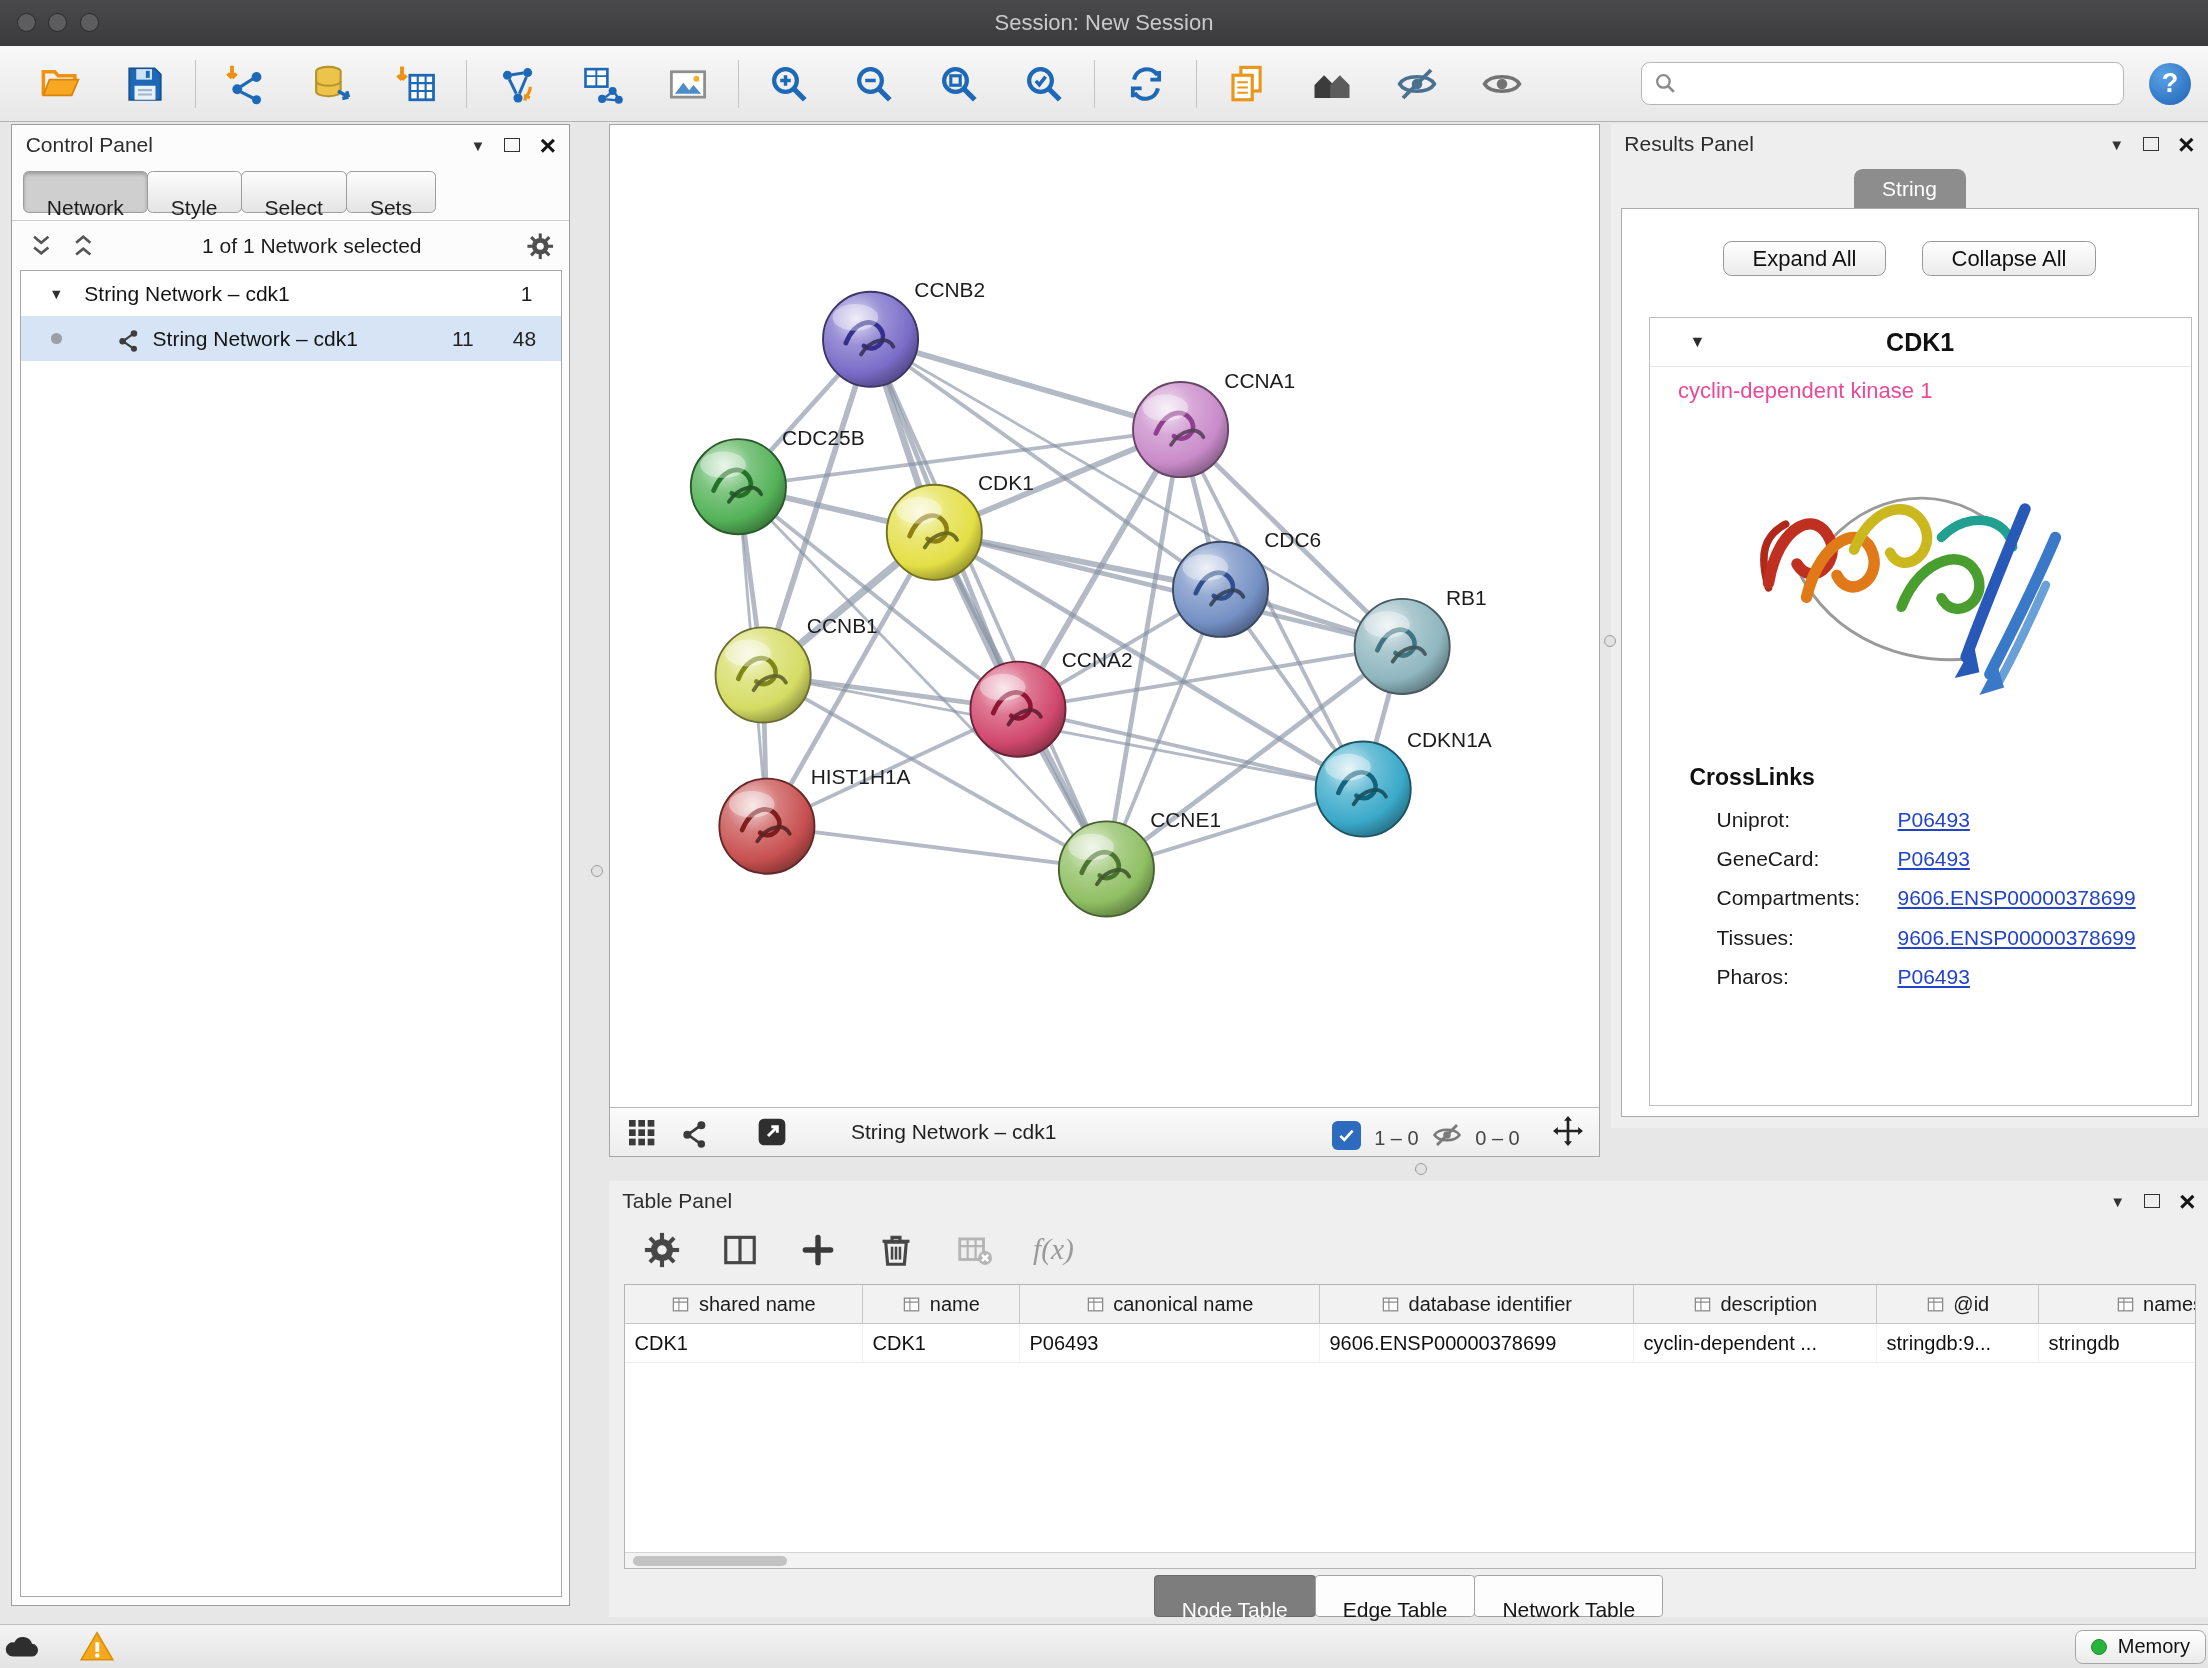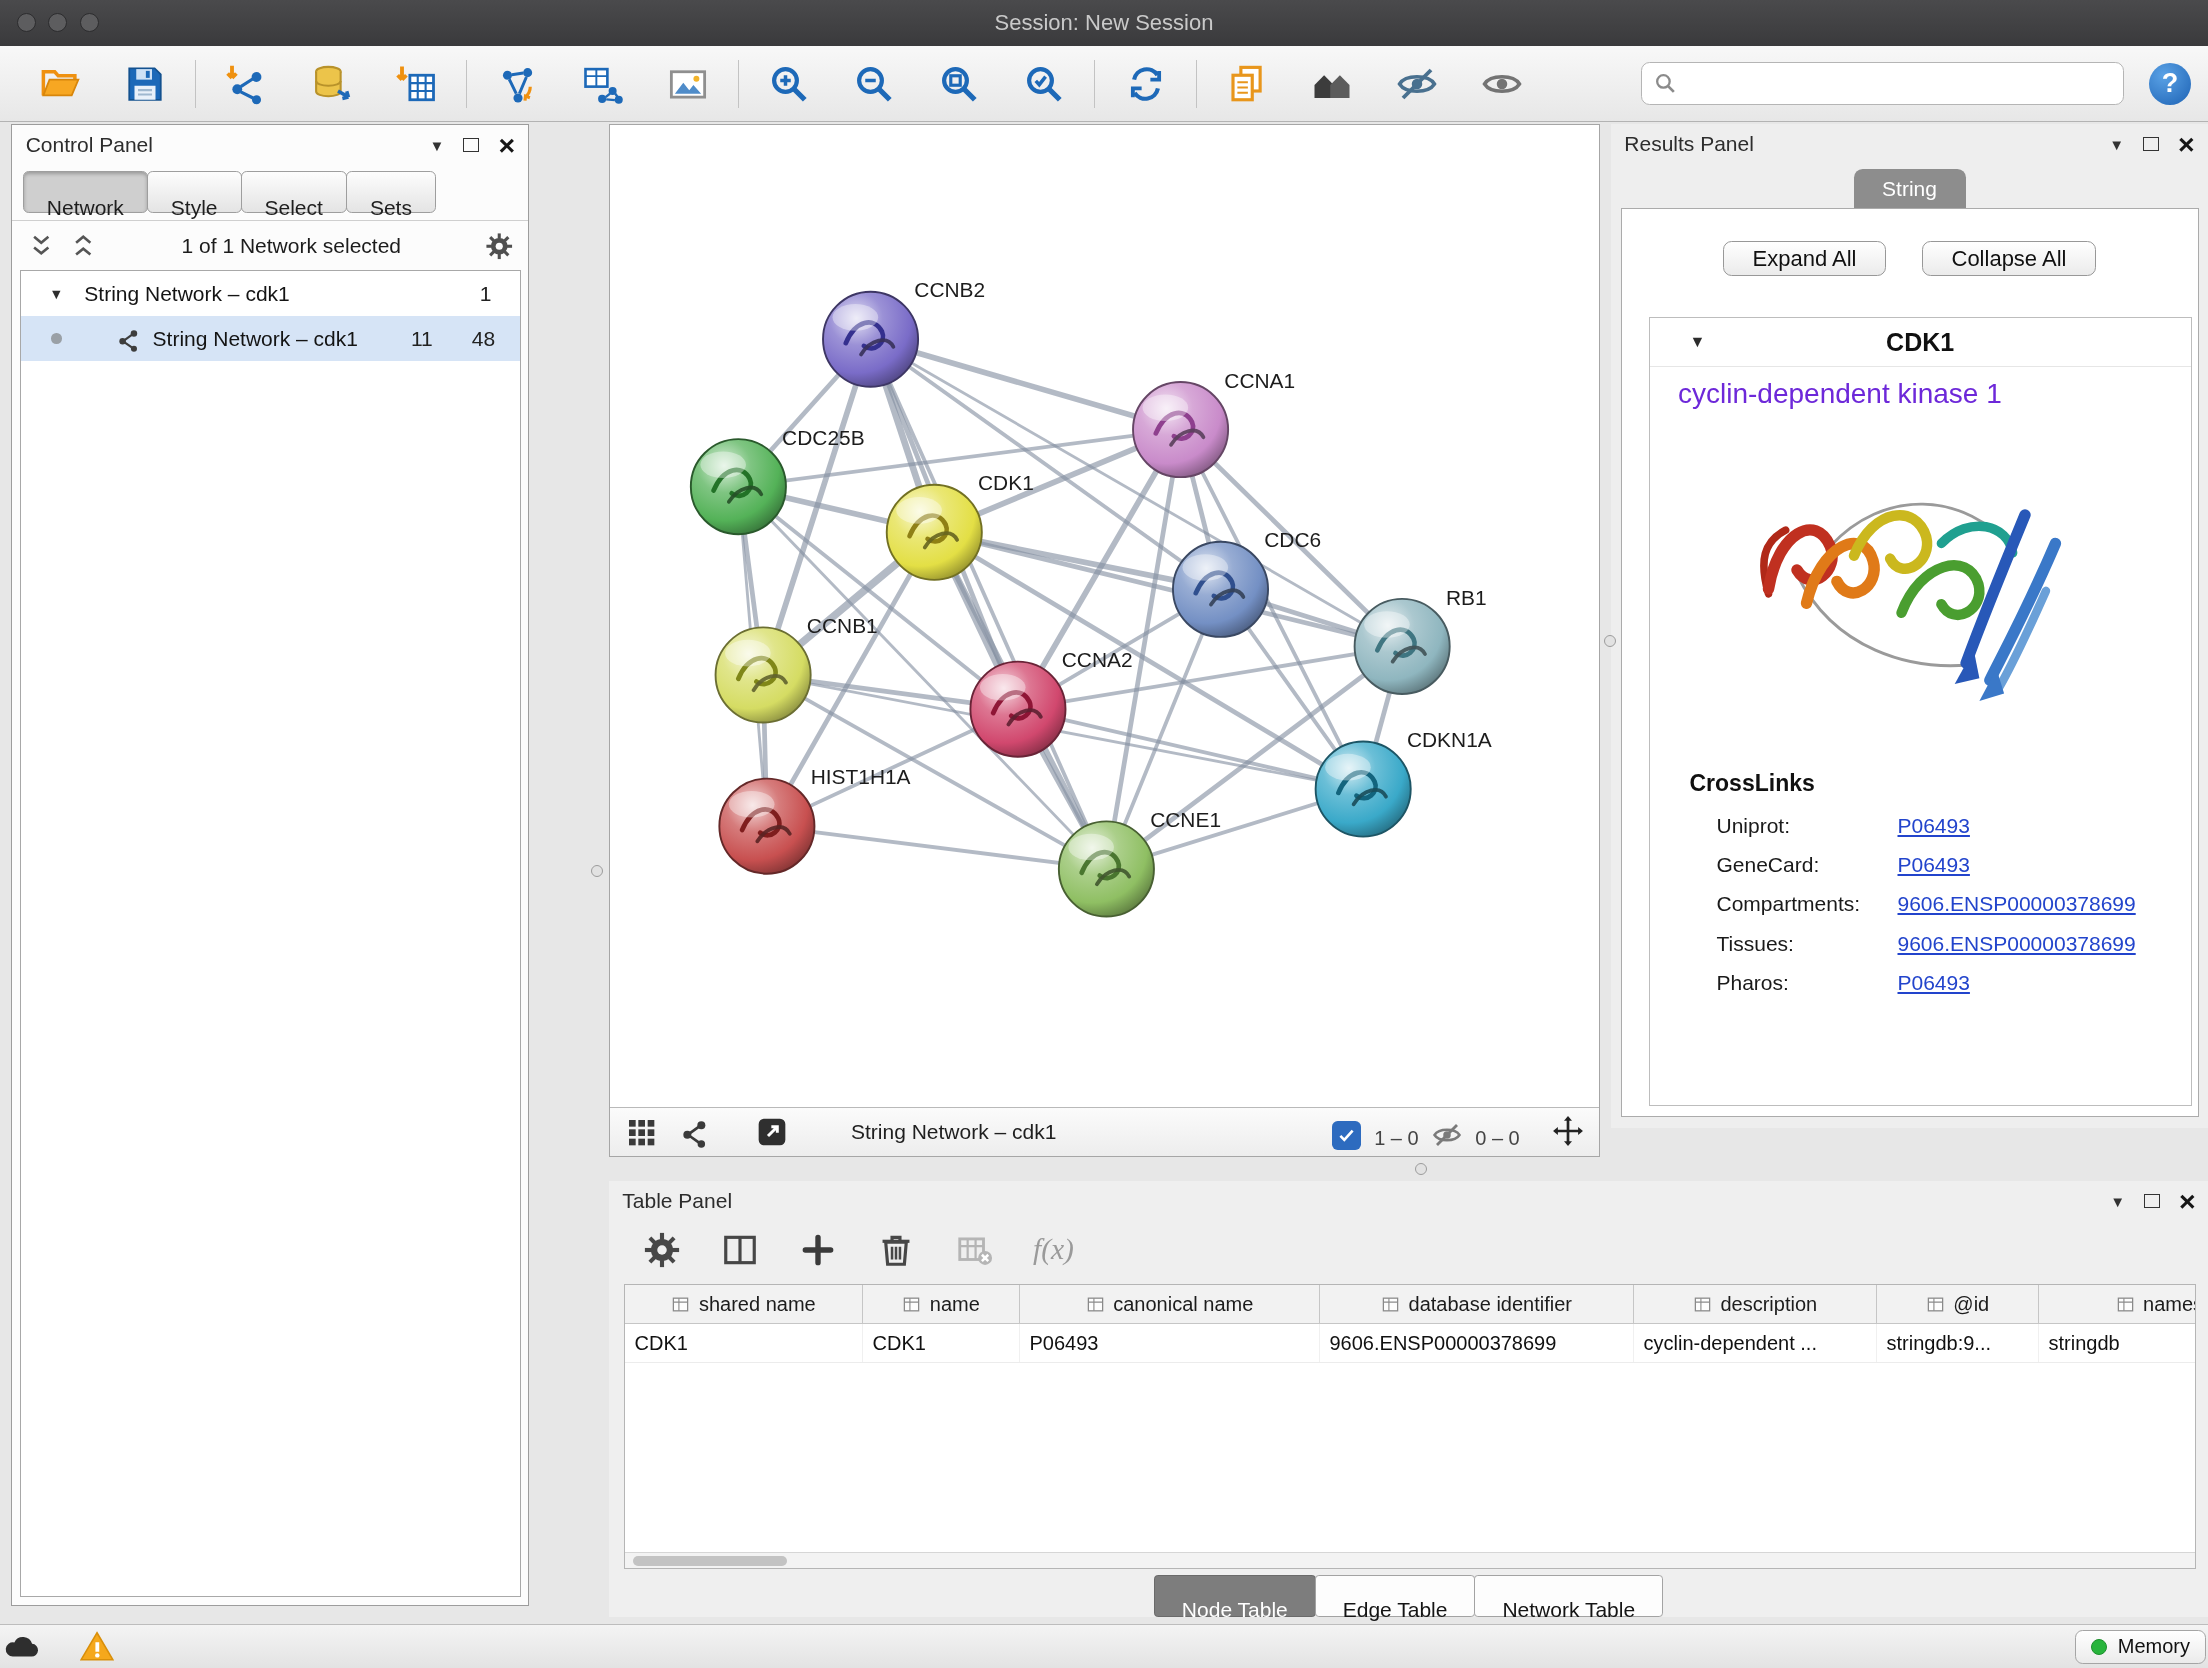--- a/index.html
+++ b/index.html
@@ -30,21 +30,21 @@
     display:flex; align-items:center; justify-content:center; }
 
   
   .panel-header { height:40px; display:flex; align-items:center; padding:0 13.3px; font-size:21px; color:#2d2d2d; }
   .ph-icons { margin-left:auto; display:flex; align-items:center; gap:19px; }
   .ph-tri { font-size:15px; color:#333; }
   .ph-float { width:16px; height:13.3px; border:1.9px solid #333; display:inline-block; }
   .ph-close { font-size:28.5px; font-weight:bold; color:#161616; line-height:19px; }
 
   
-  .control-panel { position:absolute; left:11.4px; top:124px; width:518px; height:1482px;
+  .control-panel { position:absolute; left:11.4px; top:124px; width:559px; height:1482px;
     background:#fcfcfc; border:1px solid #9c9c9c; }
   .cp-tabs { display:flex; padding:5.7px 7.6px 7.6px 11.4px; border-bottom:1px solid #cfcfcf; }
   .cp-tab { border:1px solid #9e9e9e; margin-left:-1px; padding:16px 23px; height:42px; line-height:40px;
     font-size:21px; color:#1e1e1e; background:linear-gradient(#fdfdfd,#e4e4e4); border-radius:5.7px; }
   .cp-tab.active { background:#cfcfcf; box-shadow:inset 0 1.9px 3.8px rgba(0,0,0,.25); }
   .cp-selrow { display:flex; align-items:center; height:49px; padding:0 15px; gap:13.3px; }
   .cp-selrow .sel-text { flex:1; text-align:center; font-size:21px; color:#1c1c1c; }
   .cp-selrow svg { width:28.5px; height:28.5px; }
   .cp-tree { position:absolute; left:7.6px; right:7.6px; top:145px; bottom:7.6px; border:1px solid #a8a8a8; background:#fff; overflow:hidden; }
   .tree-row { display:flex; align-items:center; height:45px; font-size:21px; color:#141414; padding:0 13.3px; gap:11.4px; }
@@ -78,21 +78,21 @@
   .string-tab { width:112px; height:39px; margin:4.8px auto 0; background:#8d8d8d; color:#fff; font-size:21px;
     text-align:center; line-height:39px; border-radius:8.6px 8.6px 0 0; }
   .rp-box { position:absolute; left:9.5px; right:9.5px; top:84px; bottom:11.4px; background:#fff; border:1px solid #ababab; }
   .rp-buttons { display:flex; justify-content:center; gap:36px; margin-top:32px; }
   .rp-buttons .btn { height:35px; padding:0 28.5px; font-size:22px; color:#111; border:1px solid #989898; border-radius:8.6px;
     background:linear-gradient(#ffffff,#ebebeb); font-family:"Liberation Sans",sans-serif; }
   .gene-box { position:absolute; left:27px; right:5.7px; top:108px; bottom:9.5px; border:1px solid #bdbdbd; background:#fff; overflow:hidden; }
   .gene-header { position:relative; height:49px; display:flex; align-items:center; justify-content:center; border-bottom:1px solid #e6e6e6; }
   .gene-header .tri { position:absolute; left:40px; font-size:16px; color:#2c2c2c; }
   .gene-name { font-size:25px; font-weight:bold; color:#101010; }
-  .gene-desc { font-size:28px; color:#6d28d9; padding:11.4px 0 0 28.5px; }
+  .gene-desc { font-size:22px; color:#ec4899; padding:11.4px 0 0 28.5px; }
   .protein-img { display:block; margin:27px auto 0; }
   .cl-title { font-size:23px; font-weight:bold; color:#101010; padding:28.5px 0 9.5px 40px; }
   .cl-row { display:flex; align-items:center; padding:7.6px 0 7.6px 67px; font-size:21px; color:#1a1a1a; }
   .cl-label { width:181px; flex:none; }
   .cl-value { color:#2244cc; text-decoration:underline; }
 
   
   .table-panel { position:absolute; left:609px; top:1181px; width:1600px; height:436px; background:#efefef; }
   .tp-toolbar { display:flex; align-items:center; height:57px; padding-left:34px; gap:40px; }
   .tp-toolbar svg { width:38px; height:38px; }

